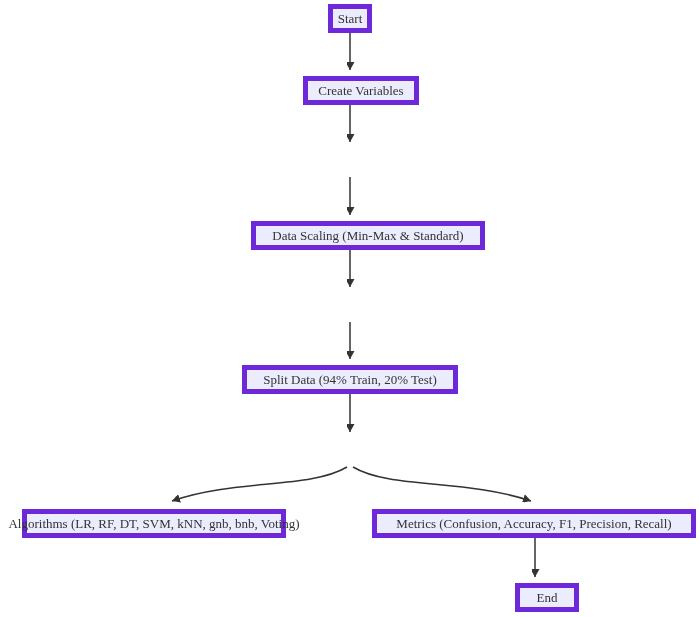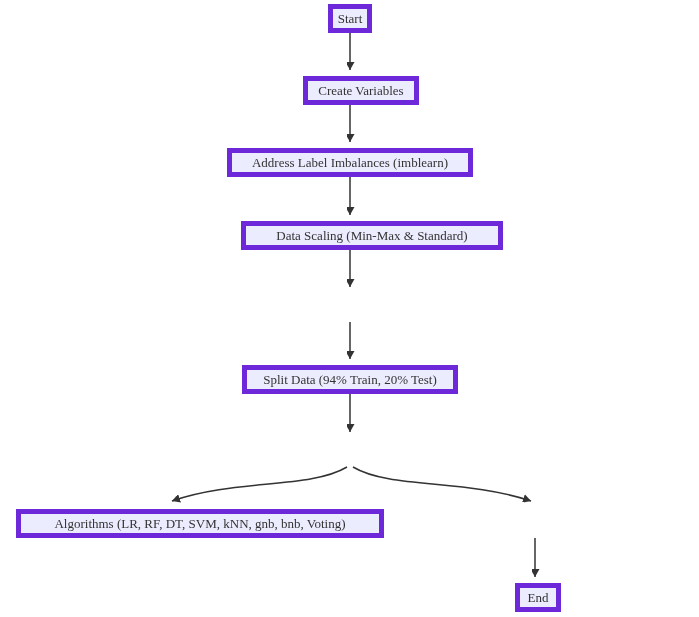--- a/index.html
+++ b/index.html
@@ -35,27 +35,27 @@
     align-items: center;
     justify-content: center;
     white-space: nowrap;
     height: 29px;
     font-family: Liberation Serif, serif;
   }
   
   .n-start      { left: 328px; top: 4px;   width: 44px;  }
   .n-create     { left: 292px; top: 76px;  width: 116px; margin-left: 11px; }
   .n-imbalance  { left: 227px; top: 148px; width: 246px; }
-  .n-scaling    { left: 241px; top: 221px; width: 262px; }
+  .n-scaling    { left: 251px; top: 221px; width: 234px; }
   .n-dimred     { left: 205px; top: 293px; width: 290px; }
   .n-split      { left: 242px; top: 365px; width: 216px; }
   .n-fit        { left: 261px; top: 438px; width: 178px; }
-  .n-algorithms { left: 16px;   top: 509px; width: 368px; }
+  .n-algorithms { left: 22px;   top: 509px; width: 264px; }
   .n-metrics    { left: 372px; top: 509px; width: 324px; }
-  .n-end        { left: 515px; top: 583px; width: 46px; justify-content: center;  }
+  .n-end        { left: 515px; top: 583px; width: 64px; justify-content: center;  }
   .edge {
     stroke: #333333;
     stroke-width: 1.5;
     fill: none;
   }
 </style>
 </head>
 <body>
 
 <div class="canvas">
@@ -81,36 +81,36 @@
   </svg>
 
   <div class="node n-start">
     <span>Start</span>
   </div>
 
   <div class="node n-create">
     <span>Create Variables</span>
   </div>
 
-  <div class="node n-imbalance">
-    <span>Address Label Imbalances (imblearn)</span>
-  </div>
 
   <div class="node n-scaling">
     <span>Data Scaling (Min-Max &amp; Standard)</span>
   </div>
 
 
   <div class="node n-split">
     <span>Split Data (94% Train, 20% Test)</span>
   </div>
 
 
   <div class="node n-algorithms">
     <span>Algorithms (LR, RF, DT, SVM, kNN, gnb, bnb, Voting)</span>
   </div>
 
+  <div class="node n-metrics">
+    <span>Metrics (Confusion, Accuracy, F1, Precision, Recall)</span>
+  </div>
 
   <div class="node n-end">
     <span>End</span>
   </div>
 
 </div>
 
 </body></html>

